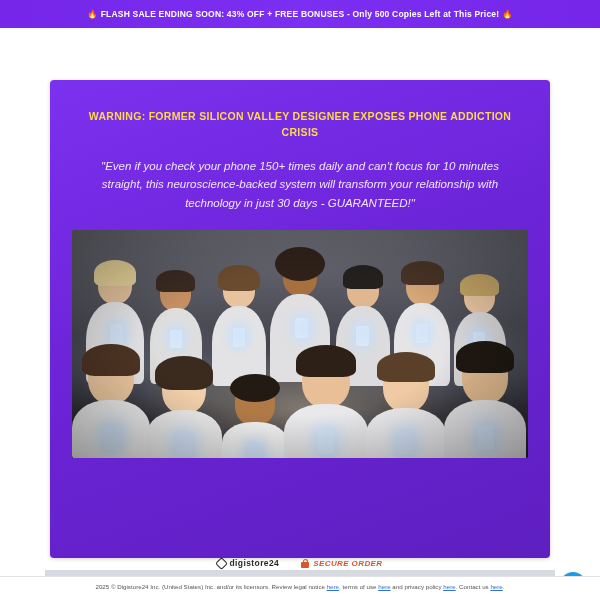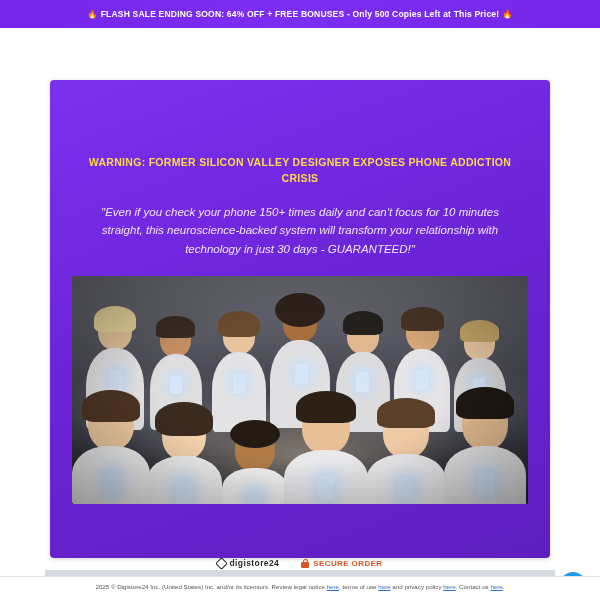--- a/index.html
+++ b/index.html
@@ -38,21 +38,20 @@
 
   .warning-line {
     color: #ffd84d;
     font-size: 10.5px;
     font-weight: bold;
     text-align: center;
     letter-spacing: .3px;
     line-height: 1.55;
     text-transform: uppercase;
     padding: 0 6px;
-    margin-top: 46px;
   }
 
   .headline {
     margin-top: 20px;
     color: #ffffff;
     font-size: 25px;
     line-height: 1.22;
     font-weight: bold;
     text-align: center;
     text-shadow: 0 1px 2px rgba(0,0,0,.25);
@@ -114,21 +113,21 @@
 
   
   .trust-row {
     position: absolute;
     top: 558px; left: 0; width: 600px;
     display: flex; align-items: center; justify-content: center;
     gap: 22px;
     font-size: 8px; font-weight: bold; color: #3b3b40;
     letter-spacing: .4px;
   }
-  .trust-item { display: flex; align-items: center; gap: 4px; }
+  .trust-item { display: flex; align-items: center; gap: 4px; font-style: italic; }
   .ds-badge {
     display: inline-flex; align-items: center; gap: 3px;
     font-size: 8.5px; font-weight: bold; color: #2b2b2f;
   }
   .ds-mark {
     width: 9px; height: 9px;
     border: 1.4px solid #2b2b2f;
     transform: rotate(45deg);
     border-radius: 2px;
   }
@@ -171,21 +170,21 @@
     display: flex; align-items: center; justify-content: center;
   }
   .chat-bubble svg { width: 14px; height: 14px; }
 </style>
 </head>
 <body>
 
 <div class="page">
 
   <div class="flash-bar">
-    <span>🔥 FLASH SALE ENDING SOON: 64% OFF + FREE BONUSES - Only 500 Copies Left at This Price! 🔥</span>
+    <span>🔥 FLASH SALE ENDING SOON: 43% OFF + FREE BONUSES - Only 500 Copies Left at This Price! 🔥</span>
   </div>
 
   <div class="hero-wrap">
 
     <div class="warning-line">WARNING: FORMER SILICON VALLEY DESIGNER EXPOSES PHONE ADDICTION CRISIS</div>
 
 
     <div class="subhead">"Even if you check your phone 150+ times daily and can't focus for 10 minutes straight, this neuroscience-backed system will transform your relationship with technology in just 30 days - GUARANTEED!"</div>
 
     <div class="hero-image">

